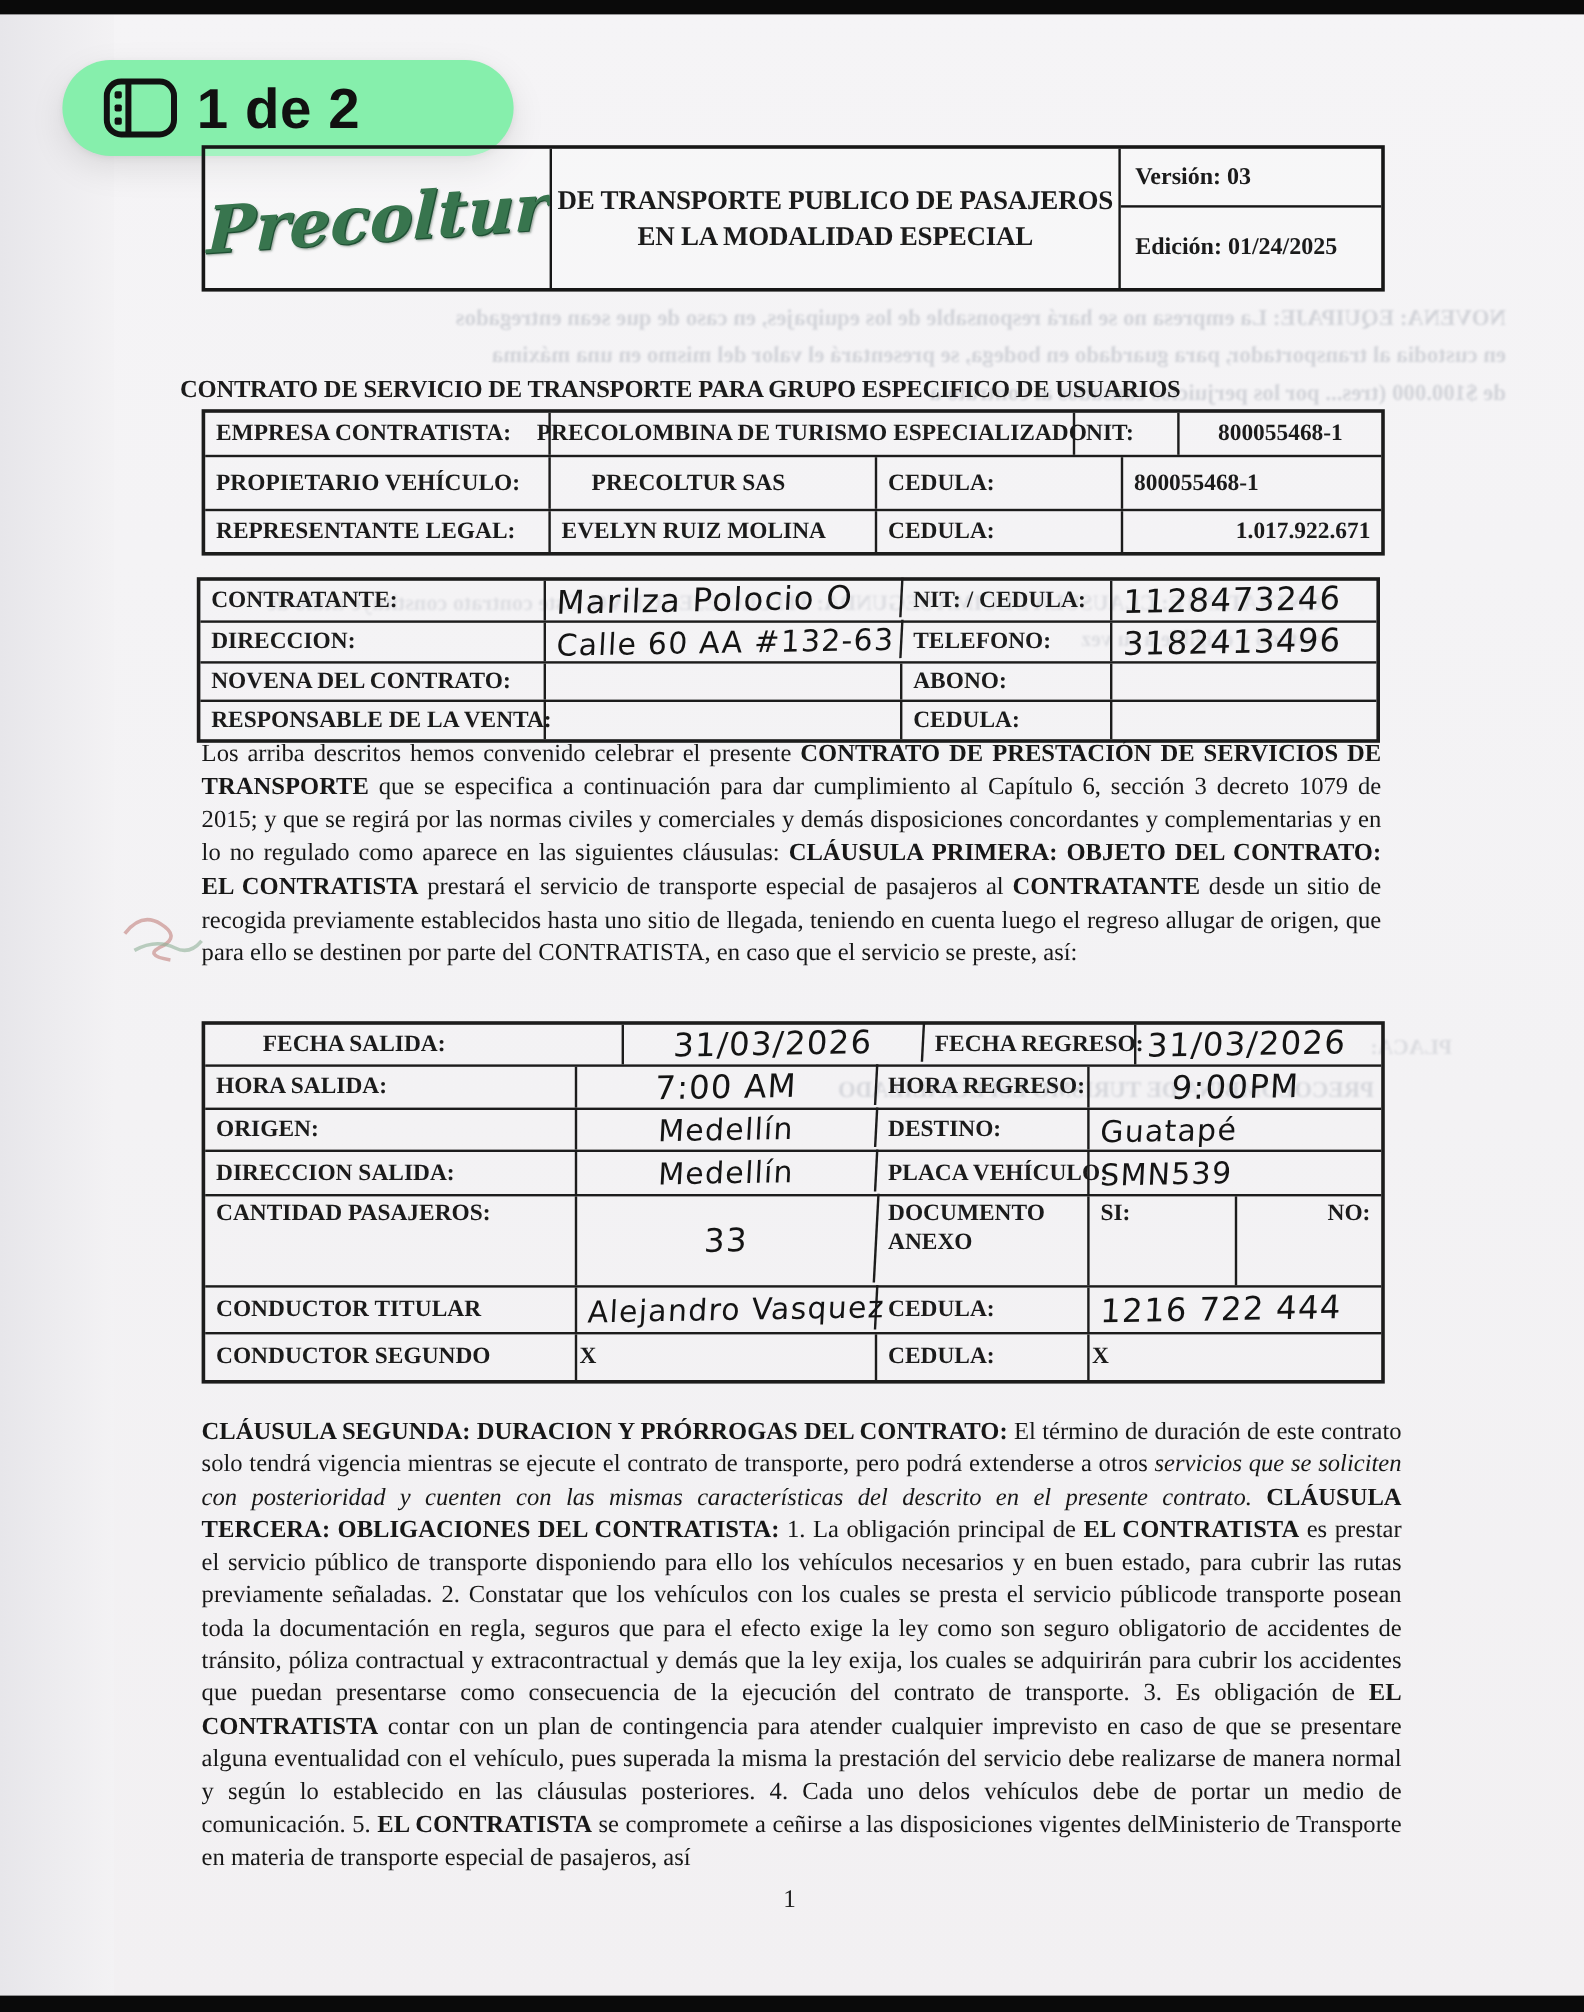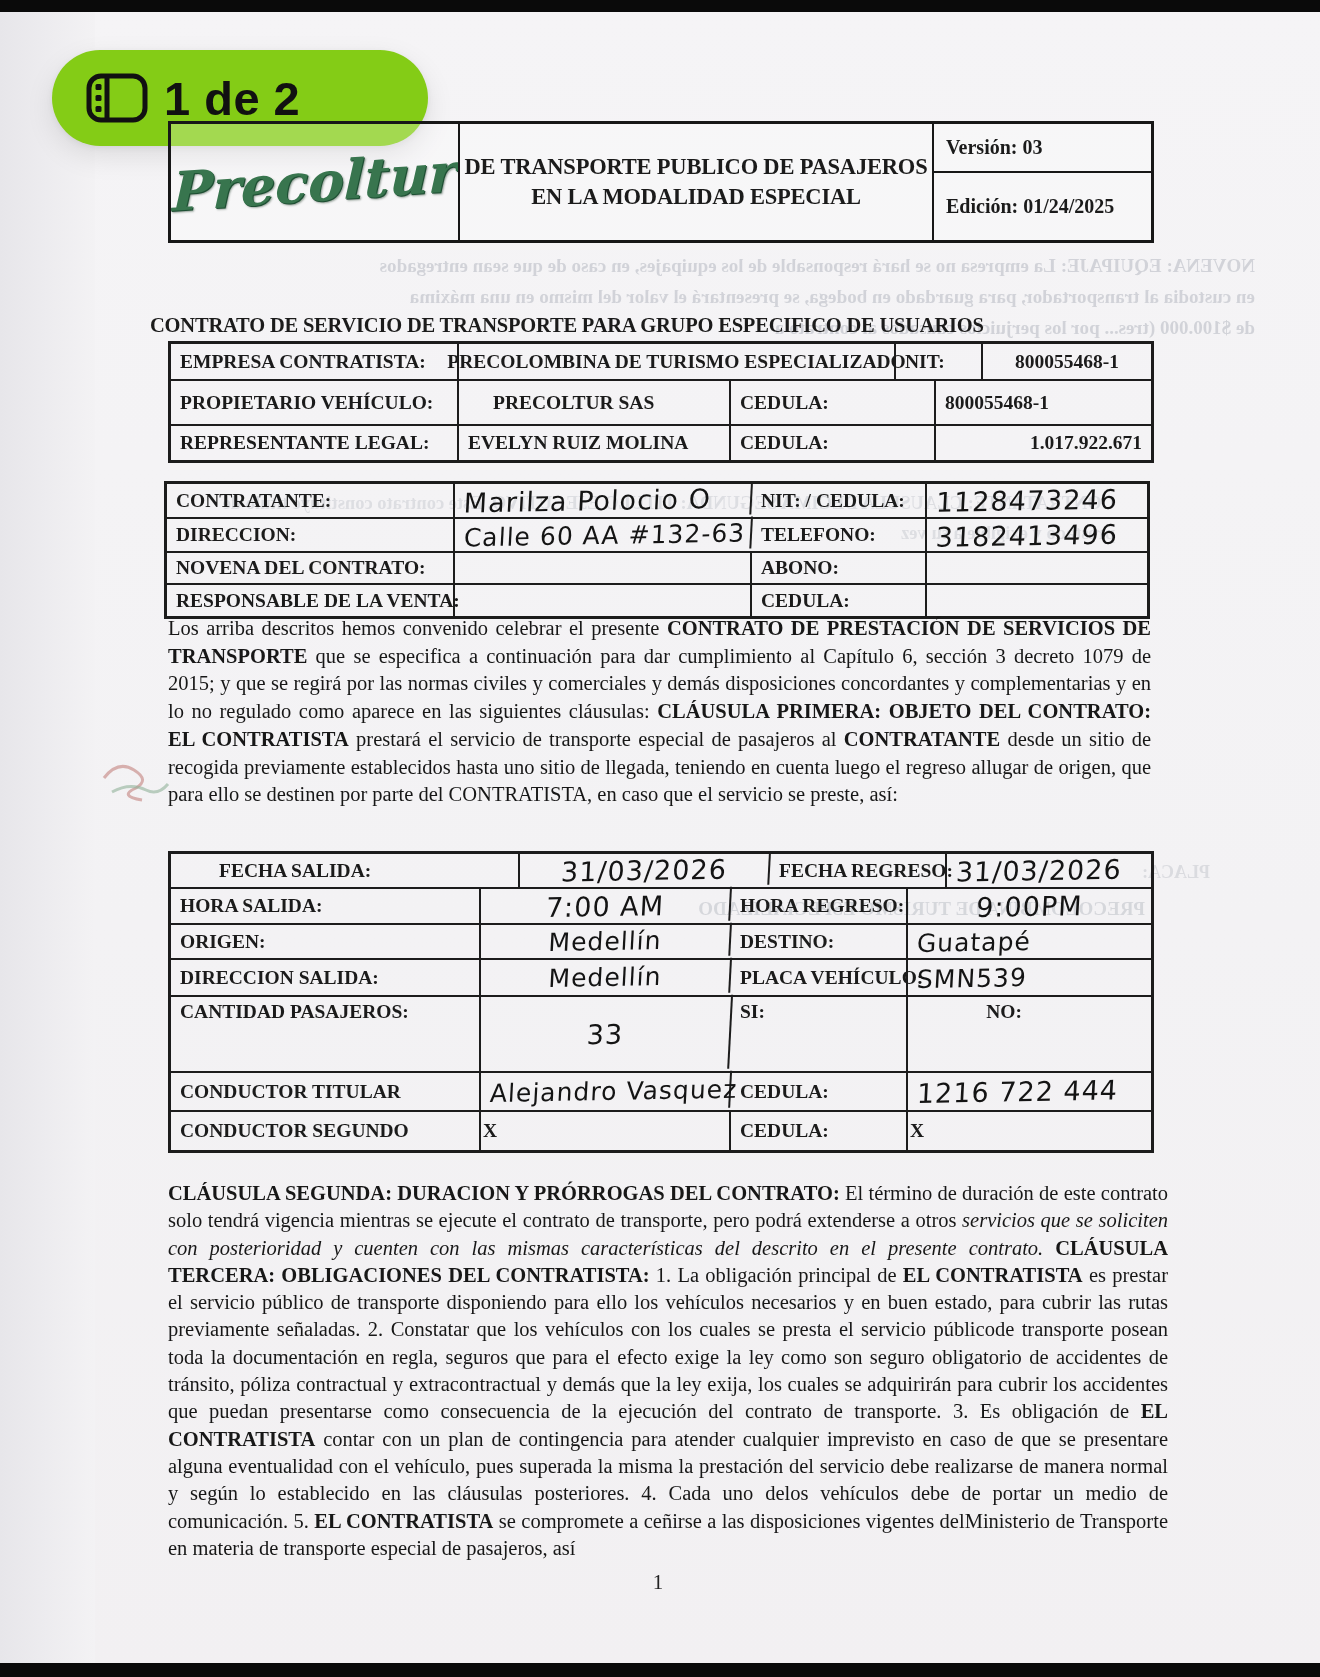--- a/index.html
+++ b/index.html
@@ -8,22 +8,22 @@
     background:linear-gradient(180deg,#f5f4f6 0%,#f3f2f4 55%,#f2f0f2 100%);
     font-family:"Liberation Serif", serif;color:#1b1b1b;
   }
   body::before{content:"";position:absolute;left:0;top:12px;bottom:14px;width:95px;
     background:linear-gradient(90deg,#e7e6ea,#f3f2f4);pointer-events:none;}
   .bar{position:absolute;left:0;width:1320px;background:#0a0a0a;}
   .bar.top{top:0;height:12px;}
   .bar.bottom{bottom:0;height:14px;}
 
   
-  .pill{position:absolute;left:52px;top:50px;height:96px;min-width:308px;
-    background:#84cc16;border-radius:48px;display:flex;align-items:center;gap:16px;
+  .pill{position:absolute;left:52px;top:50px;height:80px;min-width:308px;
+    background:#86efac;border-radius:48px;display:flex;align-items:center;gap:16px;
     padding:0 34px;box-shadow:0 10px 28px rgba(0,0,0,.10),0 2px 6px rgba(0,0,0,.06);
     font-family:"Liberation Sans", sans-serif;}
   .pill .txt{font-size:47px;font-weight:600;color:#111;letter-spacing:.5px;}
   .pill svg{display:block;}
 
   
   .hdr{position:absolute;left:168px;top:121px;width:980px;height:116px;
     border:3px solid #171717;display:grid;grid-template-columns:287px 476px 217px;background:rgba(255,255,255,.25);}
   .hdr .logo-cell{display:flex;align-items:center;justify-content:center;overflow:hidden;}
   .logo{font-family:"DejaVu Serif", serif;font-style:italic;font-weight:bold;font-size:54px;
@@ -193,20 +193,21 @@
   </div>
   <div class="trow" style="grid-template-columns:310px 250px 177px 1fr;height:35px;">
     <div class="cell">DIRECCION SALIDA:</div>
     <div class="cell hand sm ctr">Medellín</div>
     <div class="cell">PLACA VEHÍCULO:</div>
     <div class="cell hand sm">SMN539</div>
   </div>
   <div class="trow" style="grid-template-columns:310px 250px 177px 123px 1fr;height:74px;">
     <div class="cell topalign">CANTIDAD PASAJEROS:</div>
     <div class="cell hand ctr">33</div>
+    <div class="cell topalign">DOCUMENTO ANEXO</div>
     <div class="cell topalign">SI:</div>
     <div class="cell topalign rt">NO:</div>
   </div>
   <div class="trow" style="grid-template-columns:310px 250px 177px 1fr;height:37px;">
     <div class="cell">CONDUCTOR TITULAR</div>
     <div class="cell hand sm">Alejandro Vasquez</div>
     <div class="cell">CEDULA:</div>
     <div class="cell hand">1216 722 444</div>
   </div>
   <div class="trow" style="grid-template-columns:310px 250px 177px 1fr;height:38px;">

